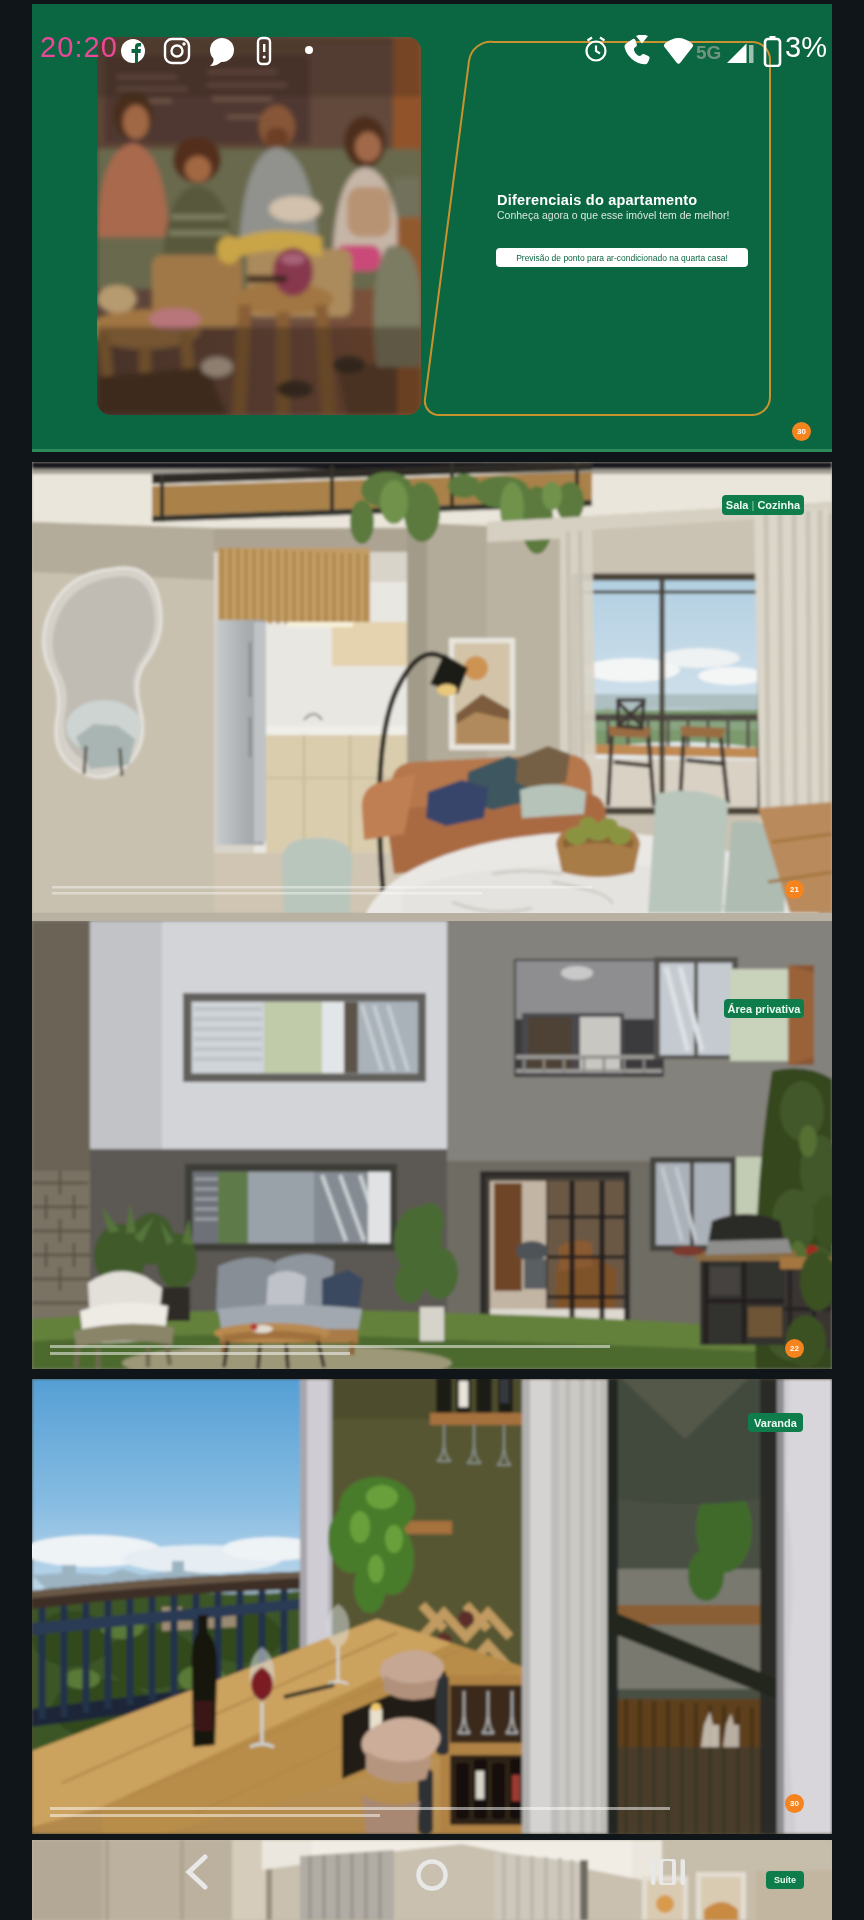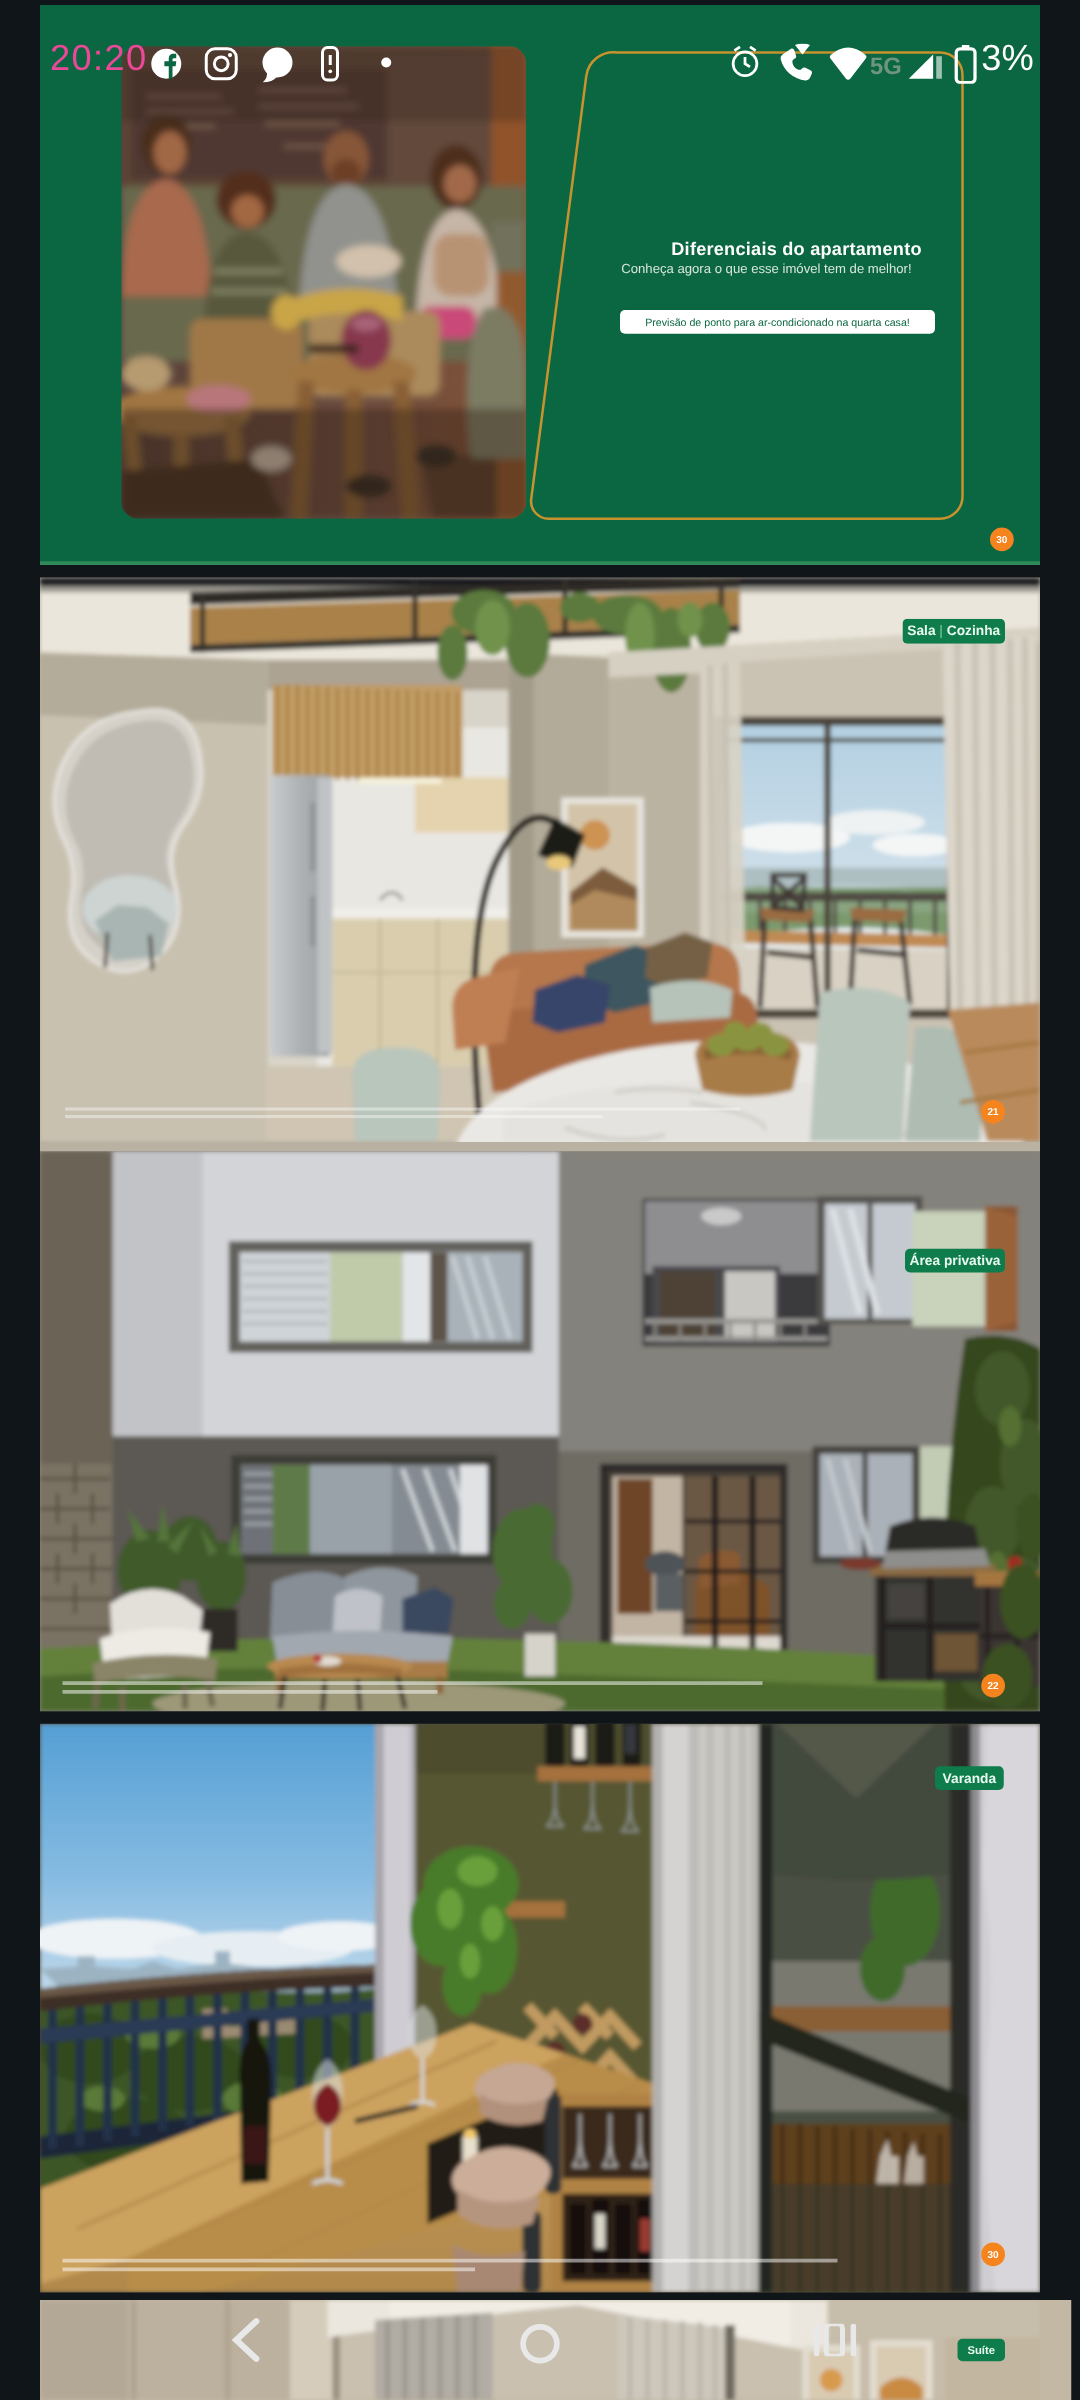--- a/index.html
+++ b/index.html
@@ -99,21 +99,21 @@
 
         <path d="M290 210 Q 320 200 324 260 L 324 330 L 280 330 Q 270 240 290 210 Z" fill="#7d8770"></path>
 
         <rect x="0" y="0" width="324" height="378" fill="#7e4420" opacity="0.16"></rect>
         <rect x="0" y="290" width="324" height="88" fill="#2e2014" opacity="0.38"></rect>
         <rect x="0" y="0" width="324" height="60" fill="#33241e" opacity="0.3"></rect>
       </g>
     </svg>
   </div>
 
-  <div class="abs" style="left:465px;top:188px;color:#fff;font-weight:bold;font-size:14.5px;letter-spacing:0.2px;margin-left:40px;">Diferenciais do apartamento</div>
+  <div class="abs" style="left:465px;top:188px;color:#fff;font-weight:bold;font-size:14.5px;letter-spacing:0.2px;">Diferenciais do apartamento</div>
 
   <div class="abs" style="left:465px;top:205px;color:#d9e6de;font-size:10.5px;">Conheça agora o que esse imóvel tem de melhor!</div>
 
   <div class="abs" style="left:464px;top:244px;width:252px;height:19px;background:#fff;border-radius:4px;display:flex;align-items:center;justify-content:center;color:#0b6741;font-weight:normal;font-size:8.5px;">Previsão de ponto para ar-condicionado na quarta casa!</div>
 
   <div class="num" style="left:760px;top:418px;">30</div>
 
   <div class="abs" style="left:0;top:445px;width:800px;height:3px;background:#2e8a58;"></div>
 </div>
 
@@ -657,21 +657,21 @@
       <rect x="18" y="428" width="620" height="3"></rect>
       <rect x="18" y="435" width="330" height="3"></rect>
     </g>
   </svg>
 
   <div class="badge" style="left:716px;top:34px;width:55px;height:19px;">Varanda</div>
 
   <div class="num" style="left:753px;top:415px;">30</div>
 </div>
 
-<div class="slide" style="top:1840px;height:80px;background:#c2b8a4;padding-left:25px;">
+<div class="slide" style="top:1840px;height:80px;background:#c2b8a4;">
 
   <svg class="abs" style="left:0;top:0;" width="800" height="80" viewBox="0 0 800 80">
     <defs>
       <filter id="b5" x="-20%" y="-20%" width="140%" height="140%">
           <feGaussianBlur stdDeviation="1.6"></feGaussianBlur>
         </filter>
     </defs>
     <g filter="url(#b5)">
 
       <rect x="0" y="0" width="800" height="80" fill="#c6bdab"></rect>

